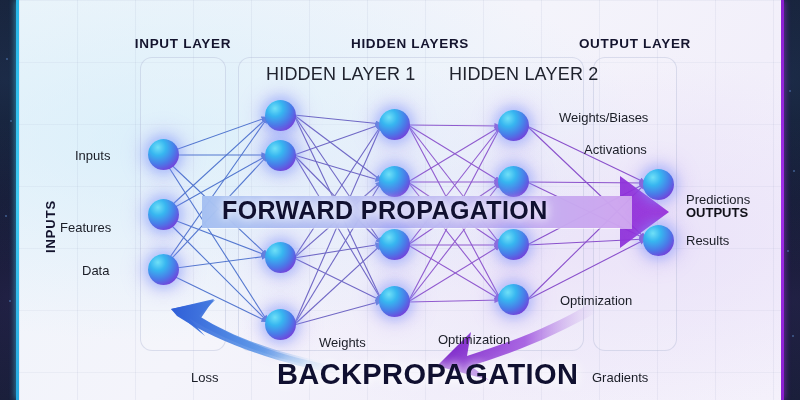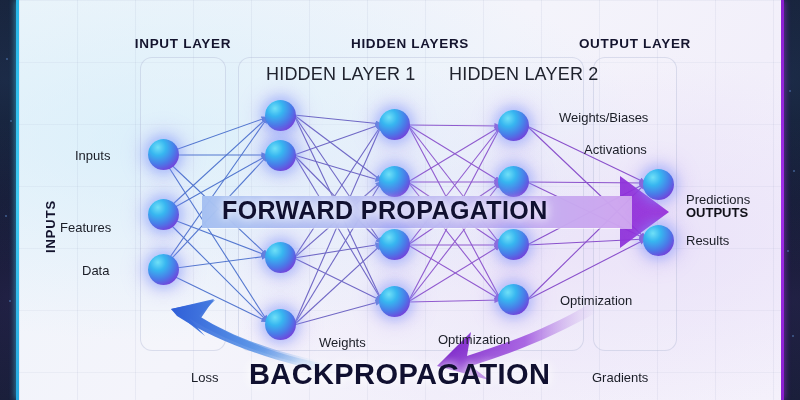--- a/index.html
+++ b/index.html
@@ -58,21 +58,21 @@
 
   
   .nlabel{position:absolute;font-size:13px;color:#1a1d26;white-space:nowrap;}
   .nlabel.bold{font-weight:bold;color:#101018;}
 
   
   .banner{position:absolute;font-weight:bold;color:#101030;white-space:nowrap;}
   #fwd-text{font-size:25px;letter-spacing:.4px;
     text-shadow:0 0 9px rgba(255,255,255,.95),0 0 18px rgba(255,255,255,.8);}
   #back-text{font-size:29px;letter-spacing:.4px;
-    text-shadow:0 0 9px rgba(255,255,255,.95),0 0 18px rgba(255,255,255,.8);}
+    text-shadow:0 0 9px rgba(255,255,255,.95),0 0 18px rgba(255,255,255,.8);margin-left:28px;}
 
   svg{position:absolute;left:0;top:0;overflow:visible;}
 </style>
 </head>
 <body>
 
 <div id="stage">
 
   <div class="band band-left">
     <span class="band-dot" style="left:6px;top:58px;"></span>

